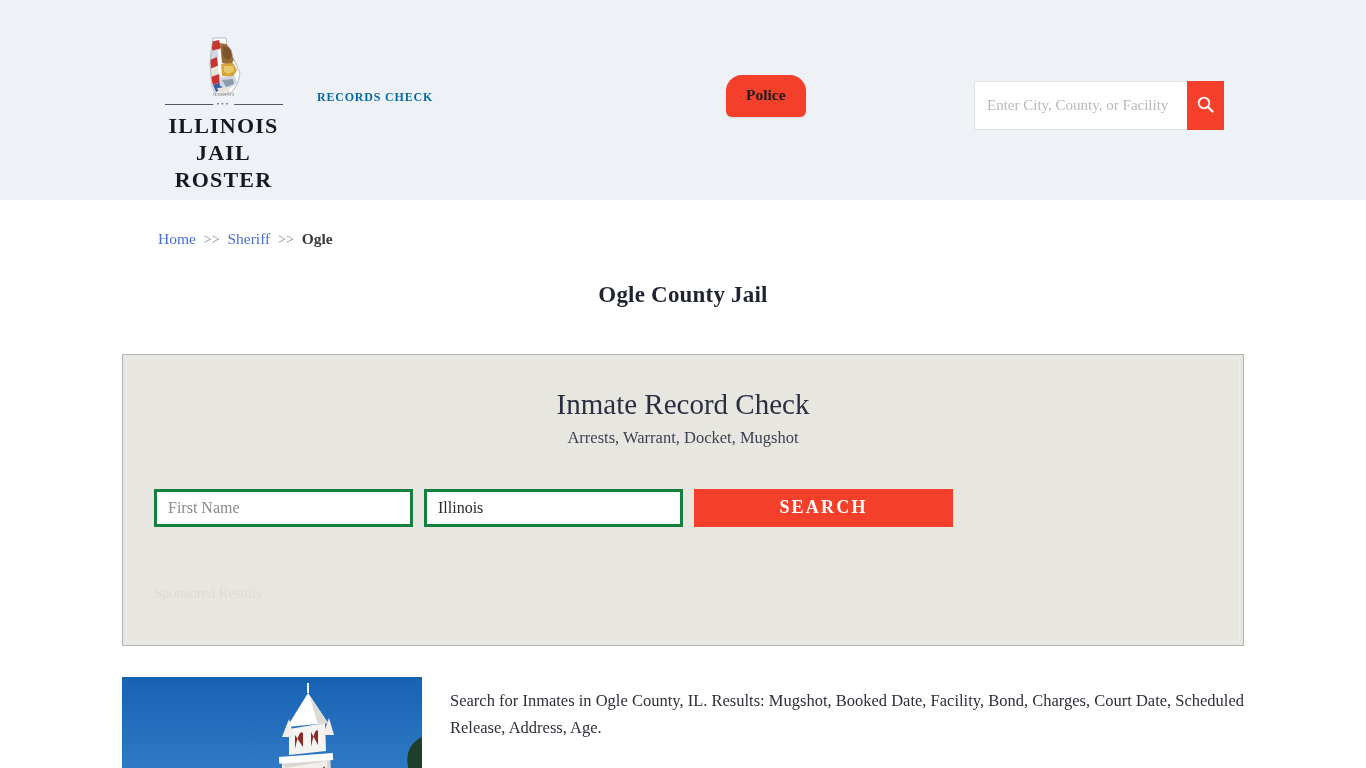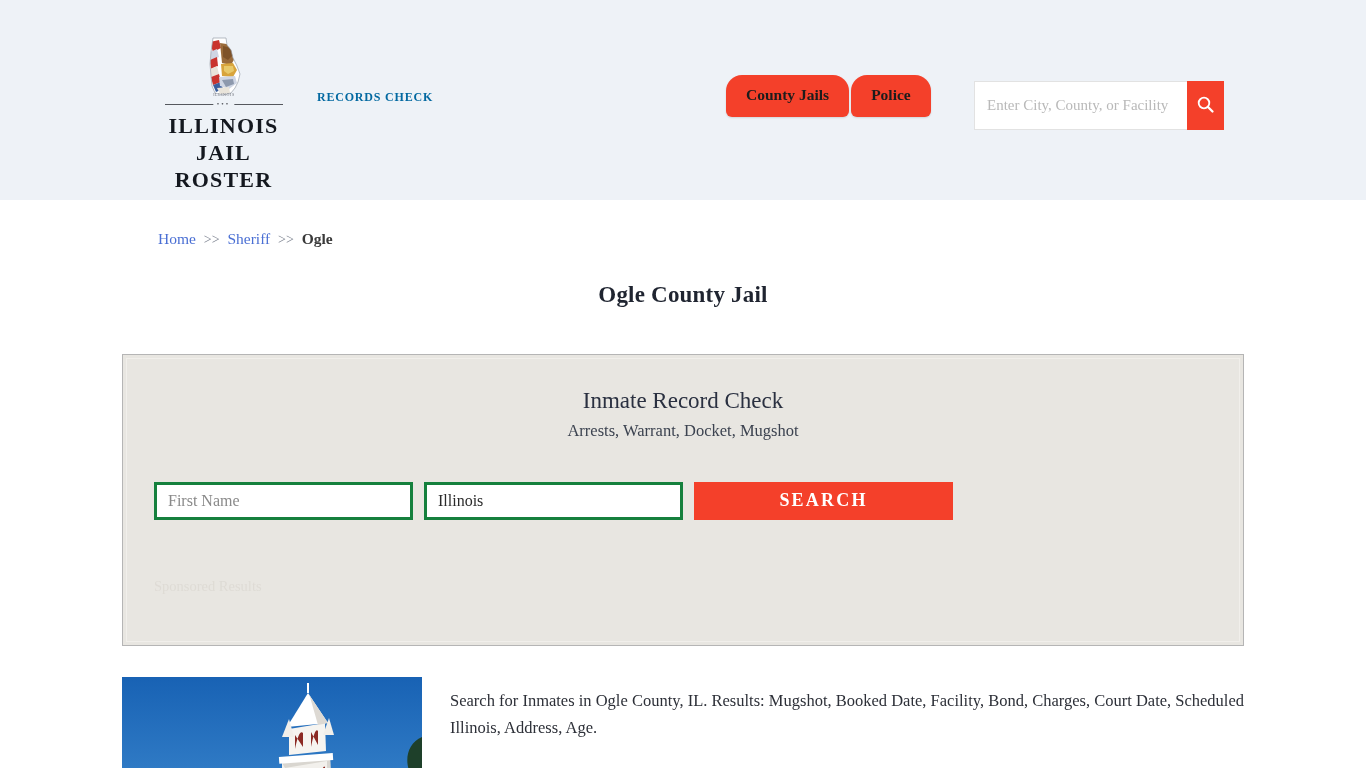--- a/index.html
+++ b/index.html
@@ -174,21 +174,21 @@
     height: 292px;
   }
   .search-panel-inner {
     border: 1px solid #f1efeb;
     height: 100%;
     padding: 28px 27px 0 27px;
   }
   .panel-title {
     text-align: center;
     font-family: "Liberation Serif", "DejaVu Serif", serif;
-    font-size: 23px;
+    font-size: 29px;
     color: #2a3040;
     margin: 0;
     font-weight: normal;
     line-height: 1.2;
   }
   .panel-sub {
     text-align: center;
     font-family: "Liberation Serif", "DejaVu Serif", serif;
     font-size: 16.5px;
     color: #3c4350;
@@ -313,21 +313,20 @@
         <span class="rule"></span>
         <span class="dots">•••</span>
       </div>
       <div class="brand-name">ILLINOIS</div>
       <div class="brand-name">JAIL ROSTER</div>
     </div>
 
     <div class="records-check">RECORDS CHECK</div>
 
     <nav class="nav-tabs">
-      <div class="nav-tab">County Jails</div>
       <div class="nav-tab">Police</div>
     </nav>
 
     <div class="header-search">
       <input type="text" placeholder="Enter City, County, or Facility" style="">
       <button class="header-search-btn">
         <span>
           <svg width="19" height="19" viewBox="0 0 19 19" xmlns="http://www.w3.org/2000/svg">
             <circle cx="8" cy="8" r="5.3" fill="none" stroke="#ffffff" stroke-width="1.8"></circle>
             <line x1="12" y1="12" x2="16.5" y2="16.5" stroke="#ffffff" stroke-width="2.3" stroke-linecap="round"></line>
@@ -410,16 +409,16 @@
       <rect x="132" y="172" width="8" height="10" fill="#8c2a24"></rect>
       <rect x="154" y="178" width="8" height="8" fill="#8c2a24"></rect>
 
       <path d="M300,60 C286,66 282,82 288,96 C280,110 284,128 296,134 L300,134 Z" fill="#1d3d22" opacity="0.95"></path>
       <path d="M300,96 C290,104 288,118 294,130 L300,130 Z" fill="#2b5630"></path>
 
       <path d="M0,196 C6,188 14,190 18,200 L0,200 Z" fill="#24402a"></path>
     </svg>
   </div>
   <div class="content-text">
-    <p>Search for Inmates in Ogle County, IL. Results: Mugshot, Booked Date, Facility, Bond, Charges, Court Date, Scheduled Illinois, Address, Age.</p>
+    <p>Search for Inmates in Ogle County, IL. Results: Mugshot, Booked Date, Facility, Bond, Charges, Court Date, Scheduled Release, Address, Age.</p>
 
   </div>
 </div>
 
 </body></html>

